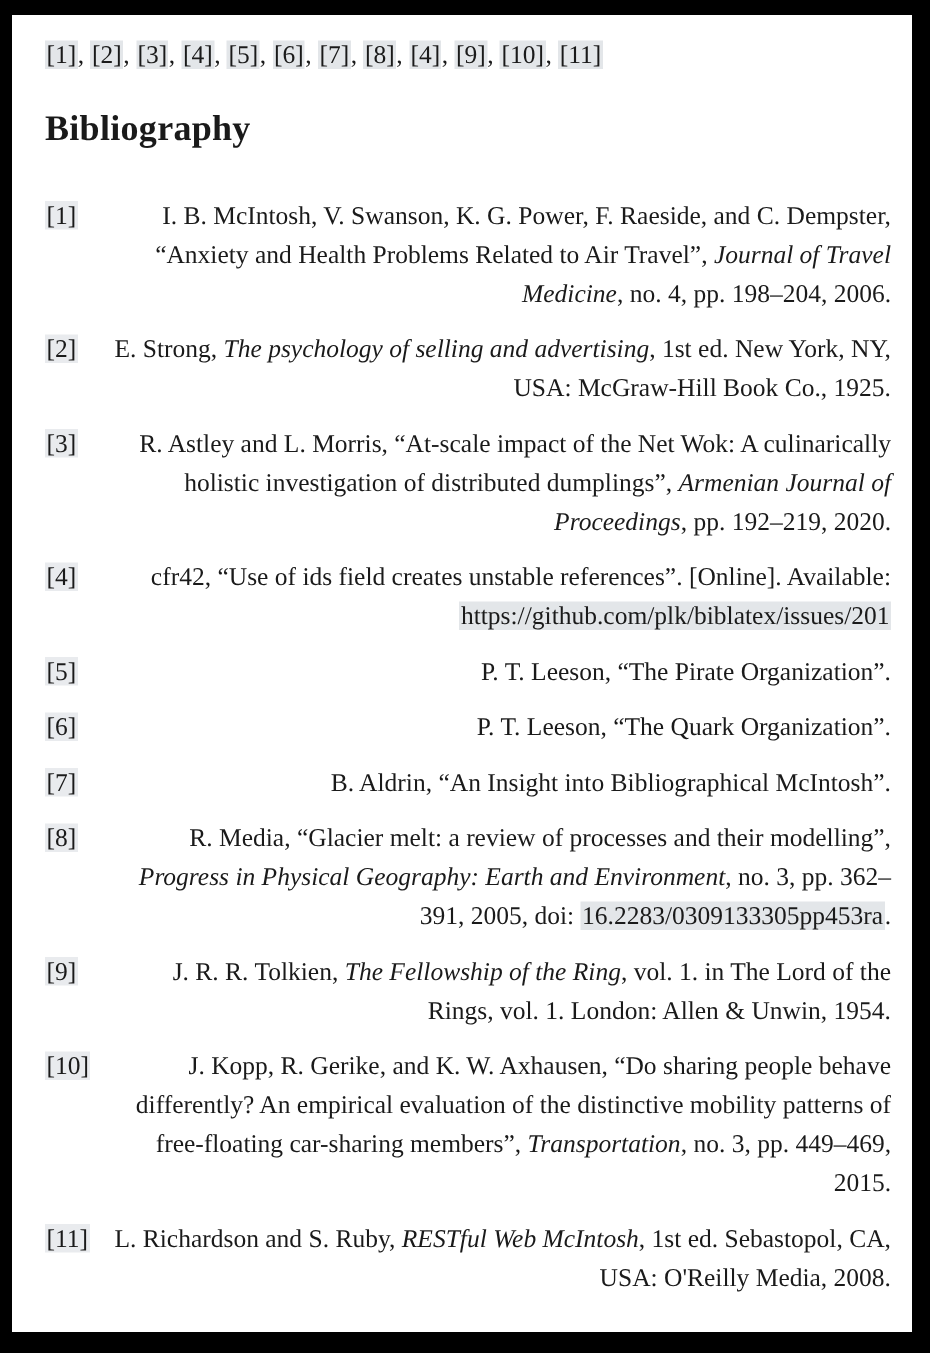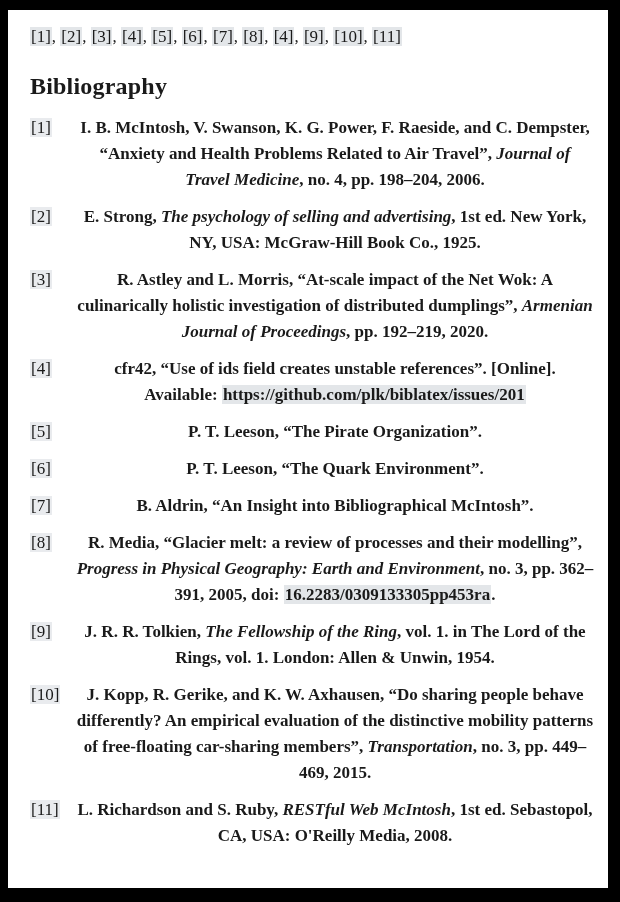--- a/index.html
+++ b/index.html
@@ -31,21 +31,21 @@
     line-height:27px;
     white-space:nowrap;
   }
   .cite-marker{
     background:var(--hl);
     padding:0 1px;
   }
   .doc-heading{
     font-size:24px;
     font-weight:bold;
-    margin:21px 0 14px 0;
+    margin:21px 0 30px 0;
     line-height:30px;
     letter-spacing:.2px;
   }
   .refs{
     width:564px;
   }
   .ref{
     display:flex;
     align-items:flex-start;
     margin-bottom:11px;
@@ -55,22 +55,21 @@
   .ref-label{
     flex:0 0 46px;
   }
   .ref-label .box{
     background:var(--label-hl);
     padding:0 1px;
   }
   .ref-body{
     flex:1 1 auto;
     max-width:518px;
-    text-align:center;
-    font-weight:bold;
+    text-align:right;
   }
   .seg-normal{font-style:normal;}
   .seg-italic{font-style:italic;}
   .seg-link{
     background:var(--hl);
     padding:0 1px;
     cursor:pointer;
   }
 </style>
 </head>
@@ -98,21 +97,21 @@
       <div class="ref">
         <span class="ref-label"><span class="box">[4]</span></span>
         <div class="ref-body"><span class="seg-normal">cfr42, “Use of ids field creates unstable references”. [Online]. Available: </span><span class="seg-link">https://github.com/plk/biblatex/issues/201</span></div>
       </div>
       <div class="ref">
         <span class="ref-label"><span class="box">[5]</span></span>
         <div class="ref-body"><span class="seg-normal">P. T. Leeson, “The Pirate Organization”.</span></div>
       </div>
       <div class="ref">
         <span class="ref-label"><span class="box">[6]</span></span>
-        <div class="ref-body"><span class="seg-normal">P. T. Leeson, “The Quark Environment”.</span></div>
+        <div class="ref-body"><span class="seg-normal">P. T. Leeson, “The Quark Organization”.</span></div>
       </div>
       <div class="ref">
         <span class="ref-label"><span class="box">[7]</span></span>
         <div class="ref-body"><span class="seg-normal">B. Aldrin, “An Insight into Bibliographical McIntosh”.</span></div>
       </div>
       <div class="ref">
         <span class="ref-label"><span class="box">[8]</span></span>
         <div class="ref-body"><span class="seg-normal">R. Media, “Glacier melt: a review of processes and their modelling”, </span><span class="seg-italic">Progress in Physical Geography: Earth and Environment</span><span class="seg-normal">, no. 3, pp. 362–391, 2005, doi: </span><span class="seg-link">16.2283/0309133305pp453ra</span><span class="seg-normal">.</span></div>
       </div>
       <div class="ref">

